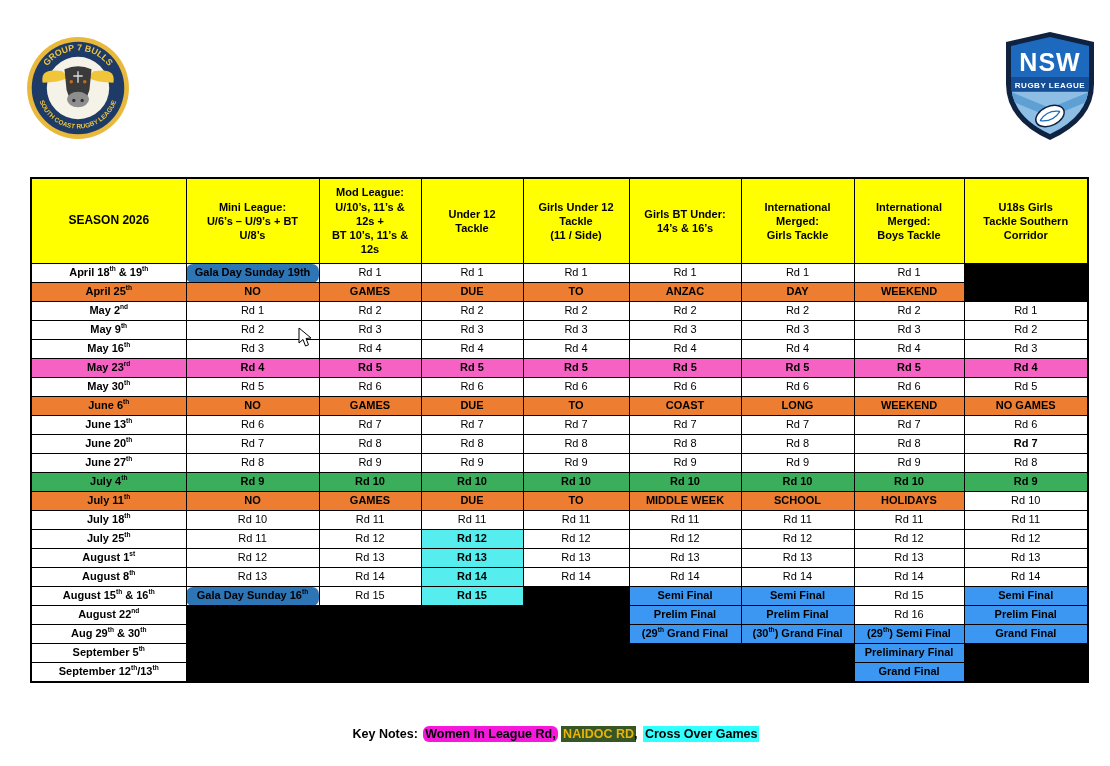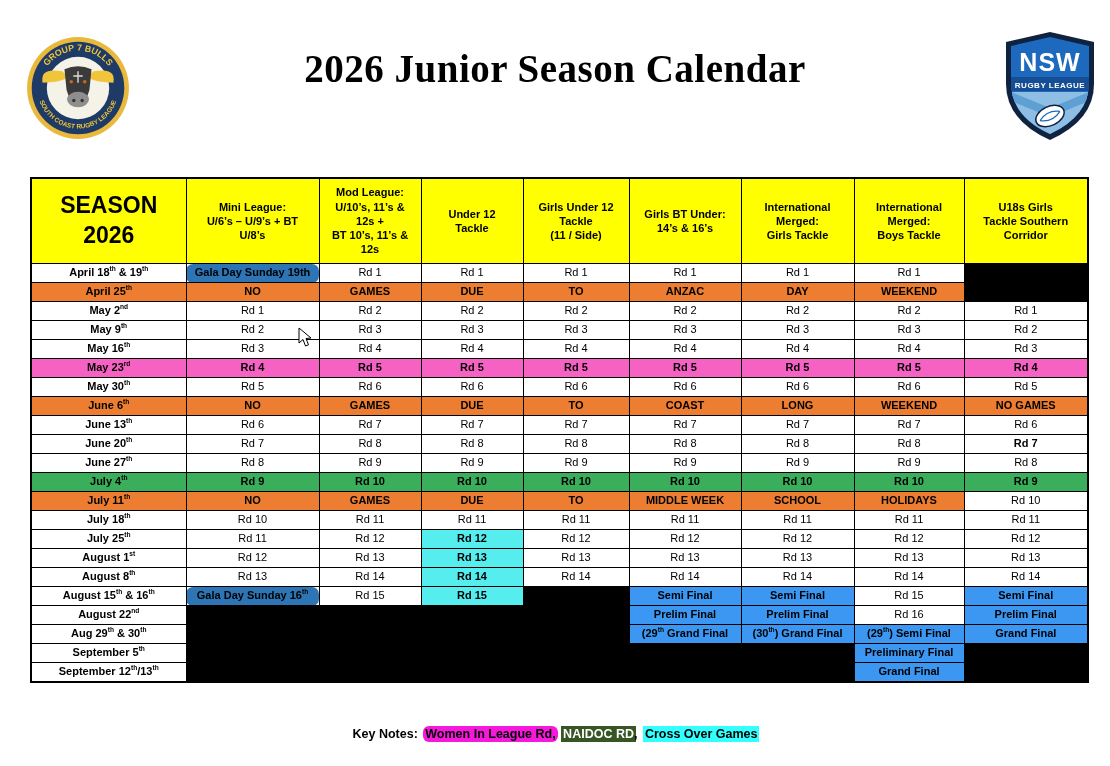--- a/index.html
+++ b/index.html
@@ -13,21 +13,21 @@
   .logo-bulls{position:absolute;left:26px;top:36px;width:104px;height:104px;}
   .logo-nsw{position:absolute;left:1000px;top:30px;width:100px;height:112px;}
 
   
   table.cal{position:absolute;left:30px;top:177px;width:1057px;border-collapse:collapse;
     table-layout:fixed;border:2px solid #000;}
   table.cal th,table.cal td{border:1px solid #000;text-align:center;vertical-align:middle;
     padding:0 1px;overflow:hidden;}
   table.cal th{background:var(--header_bg);font-weight:bold;font-size:11px;line-height:1.3;
     white-space:pre-line;height:84px;}
-  table.cal th.season{font-size:23px;}
+  table.cal th.season{font-size:12px;}
   table.cal td{height:18px;font-size:11px;line-height:1.05;white-space:nowrap;}
   td.date{font-weight:bold;}
   sup{font-size:.6em;vertical-align:super;line-height:0;}
 
   .s-white{background:#fff;font-weight:normal;}
   .s-orange{background:var(--orange);font-weight:bold;}
   .s-pink{background:var(--pink);font-weight:bold;}
   .s-green{background:var(--green);font-weight:bold;}
   .s-blue{background:var(--finals_blue);font-weight:bold;}
   .s-darkblue{background:var(--gala_blue);font-weight:bold;border-radius:7px;}
@@ -37,21 +37,21 @@
   .b{font-weight:bold;}
 
   
   .working-note{position:absolute;top:687px;left:50%;transform:translateX(-50%);
     background:var(--note_green);font-weight:bold;font-size:15px;padding:3px 6px;white-space:nowrap;}
   .key-notes{position:absolute;top:727px;left:0;right:0;text-align:center;
     font-weight:bold;font-size:12.5px;white-space:nowrap;}
   .key-notes span{padding:1px 2px;}
   .key-label{padding-right:2px;margin-top:22px;}
   .key-magenta{background:var(--magenta);border-radius:6px;}
-  .key-darkgreen{background:var(--naidoc_green);color:#ffffff;}
+  .key-darkgreen{background:var(--naidoc_green);color:#eab308;}
   .key-plain{margin-left:-4px;padding-left:0;}
   .key-cyan{background:var(--key_cyan);}
 
   .cursor{position:absolute;left:298px;top:327px;width:14px;height:21px;}
 </style>
 </head>
 <body>
 
 <div class="page">
 
@@ -73,21 +73,20 @@
       <path d="M37,32 Q50,26 63,32 L61,52 Q57,66 50,68 Q43,66 39,52 Z" fill="#3A3A3A"></path>
       <ellipse cx="50" cy="61" rx="10.5" ry="7.5" fill="#8E8E8E"></ellipse>
       <circle cx="46" cy="62" r="1.6" fill="#333"></circle>
       <circle cx="54" cy="62" r="1.6" fill="#333"></circle>
       <circle cx="43.5" cy="44" r="1.7" fill="#C96A1B"></circle>
       <circle cx="56.5" cy="44" r="1.7" fill="#C96A1B"></circle>
       <path d="M50,34 V45 M45.5,38.5 H54.5" stroke="#DDD" stroke-width="1.3" fill="none"></path>
     </g>
   </svg>
 
-  <div class="page-title">2026 Junior Season Calendar</div>
 
   <svg class="logo-nsw" viewBox="0 0 100 112">
     <defs>
       <clipPath id="shieldClip">
         <path d="M50,7 L89,16 V53 Q89,86 50,104 Q11,86 11,53 V16 Z"></path>
       </clipPath>
     </defs>
     <path d="M50,2 L94,12 V54 Q94,90 50,110 Q6,90 6,54 V12 Z" fill="#0F2240"></path>
     <path d="M50,7 L89,16 V53 Q89,86 50,104 Q11,86 11,53 V16 Z" fill="#1C69BD"></path>
     <g clip-path="url(#shieldClip)">

